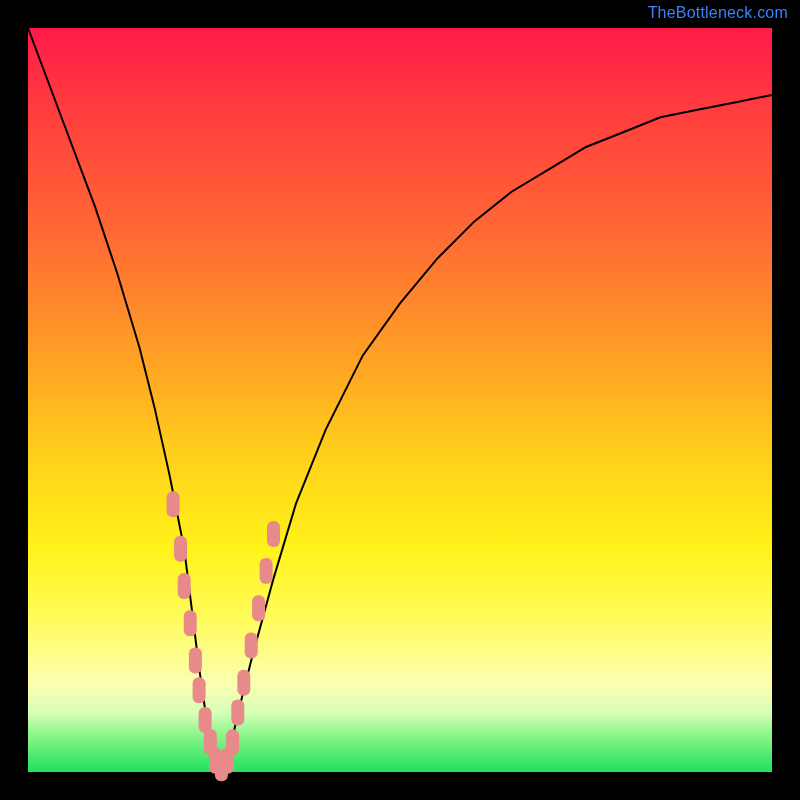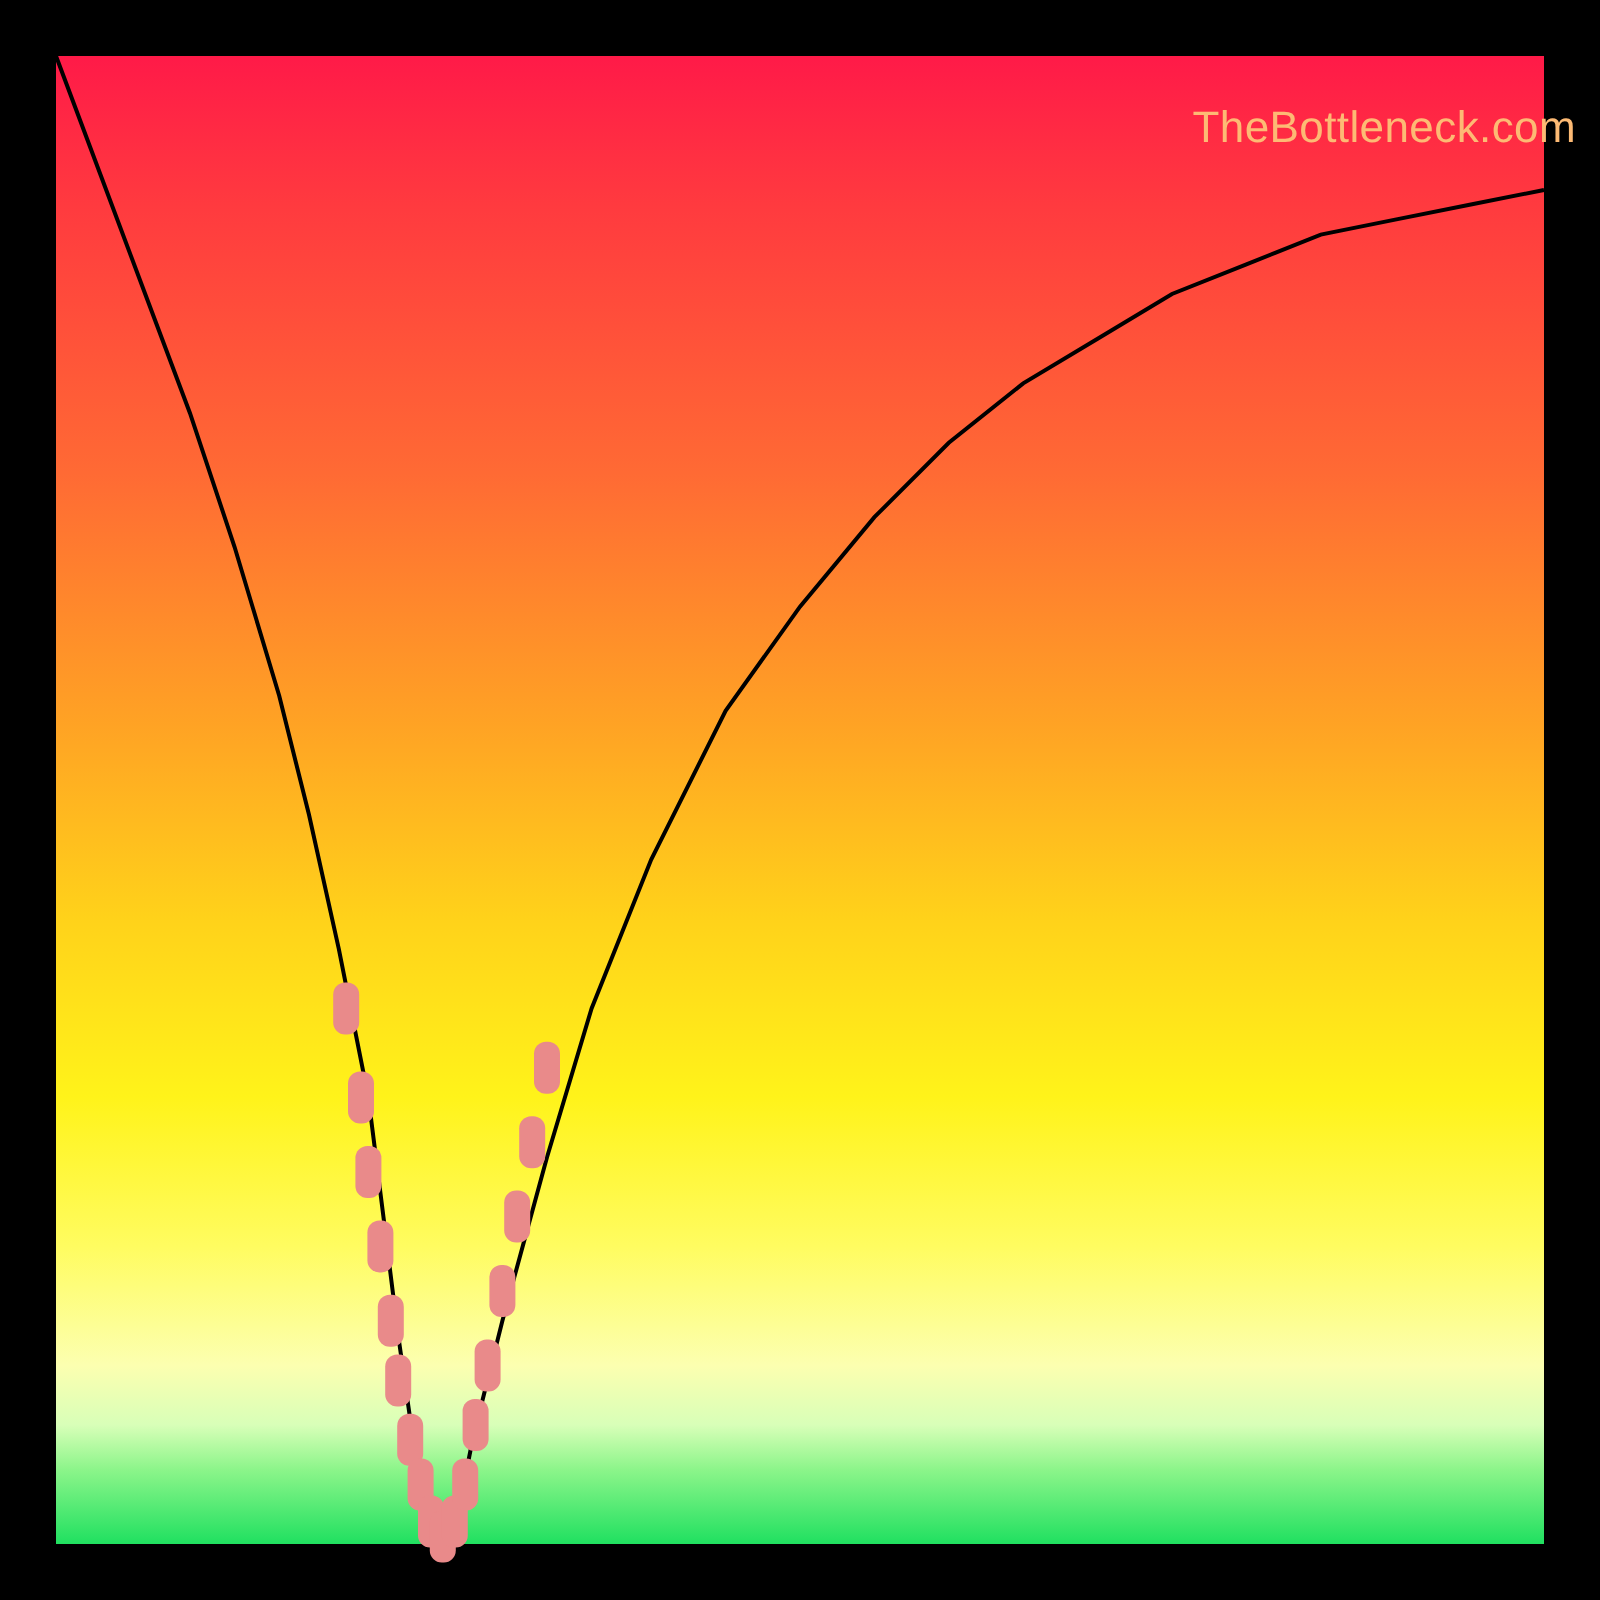--- a/index.html
+++ b/index.html
@@ -37,26 +37,25 @@
       #fcffb0 88%,
       #d8ffb8 92%,
       #8cf58a 95%,
       #20e060 100%
     );
   }
   .watermark {
     position: absolute;
     top: 4px;
     right: 12px;
-    color: #fdba74;
-    font-size: 22px;
+    color: #3b82f6;
+    font-size: 16px;
     font-weight: 500;
     letter-spacing: 0.2px;
     user-select: none;
-    margin-top: 47px;
   }
   svg.curve {
     position: absolute;
     left: 0;
     top: 0;
     width: 744px;
     height: 744px;
     overflow: visible;
   }
   .curve-path {

